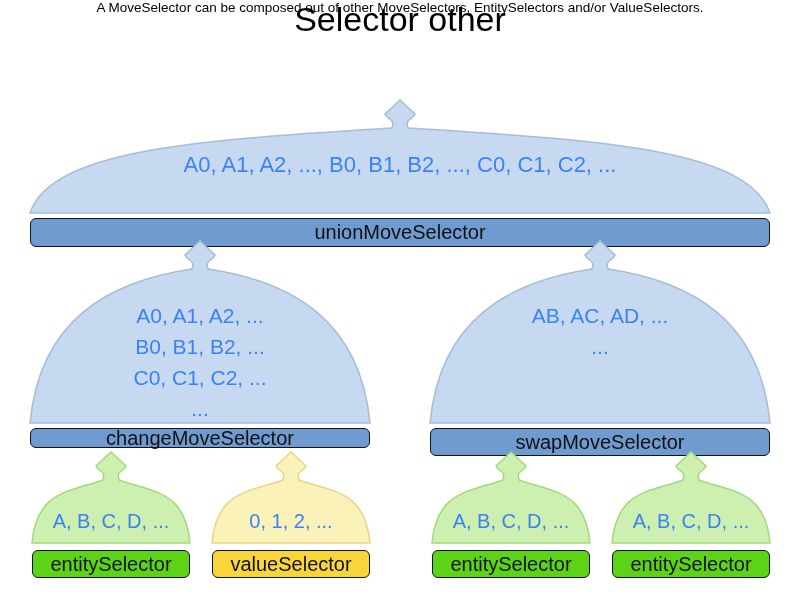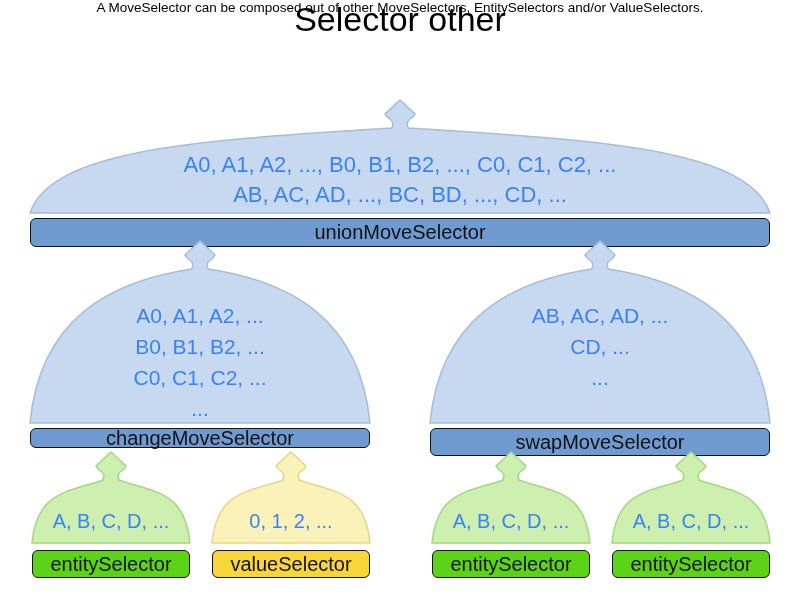--- a/index.html
+++ b/index.html
@@ -38,21 +38,20 @@
 <body>
 
 <div class="abs title">Selector other</div>
 <div class="abs subtitle">A MoveSelector can be composed out of other MoveSelectors, EntitySelectors and/or ValueSelectors.</div>
 
 <svg class="balloon" width="740" height="113" style="left:30px; top:100px;">
   <path d="M 0 113 C 22.2 47.5 177.6 40 362 28 C 365 18 358 21 355 14 L 370 0 L 385 14 C 382 21 375 18 378 28 C 562.4 40 717.8 47.5 740 113 Z" fill="#c6d9f0" stroke="#a6bcd9" stroke-width="1.5"></path>
 </svg>
 <div class="items items-root" style="left:30px; top:150px; width:740px;">
   <div>A0, A1, A2, ..., B0, B1, B2, ..., C0, C1, C2, ...</div>
-  <div>AB, AC, AD, ..., BC, BD, ..., CD, ...</div>
 </div>
 <div class="bar" style="left: 30px; top: 211px; width: 740px; height: 29px; background: rgb(111, 155, 209);">
   <span>unionMoveSelector</span>
 </div>
 
 <svg class="balloon" width="340" height="182" style="left:30px; top:241px;">
   <path d="M 0 182 C 10.2 76.4 81.6 40 162 28 C 165 18 158 21 155 14 L 170 0 L 185 14 C 182 21 175 18 178 28 C 258.4 40 329.8 76.4 340 182 Z" fill="#c6d9f0" stroke="#a6bcd9" stroke-width="1.5"></path>
 </svg>
 <div class="items items-mid" style="left:30px; top:300px; width:340px;">
   <div>A0, A1, A2, ...</div>
@@ -62,21 +61,20 @@
 </div>
 <div class="bar" style="left: 30px; top: 421px; width: 340px; height: 20px; background: rgb(111, 155, 209);">
   <span>changeMoveSelector</span>
 </div>
 
 <svg class="balloon" width="340" height="182" style="left:430px; top:241px;">
   <path d="M 0 182 C 10.2 76.4 81.6 40 162 28 C 165 18 158 21 155 14 L 170 0 L 185 14 C 182 21 175 18 178 28 C 258.4 40 329.8 76.4 340 182 Z" fill="#c6d9f0" stroke="#a6bcd9" stroke-width="1.5"></path>
 </svg>
 <div class="items items-mid" style="left:430px; top:300px; width:340px;">
   <div>AB, AC, AD, ...</div>
-  <div>CD, ...</div>
   <div>...</div>
 </div>
 <div class="bar" style="left: 430px; top: 421px; width: 340px; height: 28px; background: rgb(111, 155, 209);">
   <span>swapMoveSelector</span>
 </div>
 
 <svg class="balloon" width="158" height="91" style="left:32px; top:452px;">
   <path d="M 0 91 C 4.7 38.2 37.9 40 71 28 C 74 18 67 21 64 14 L 79 0 L 94 14 C 91 21 84 18 87 28 C 120.1 40 153.3 38.2 158 91 Z" fill="#cdf0b0" stroke="#a3d87e" stroke-width="1.5"></path>
 </svg>
 <div class="items items-leaf" style="left:32px; top:509px; width:158px;">

